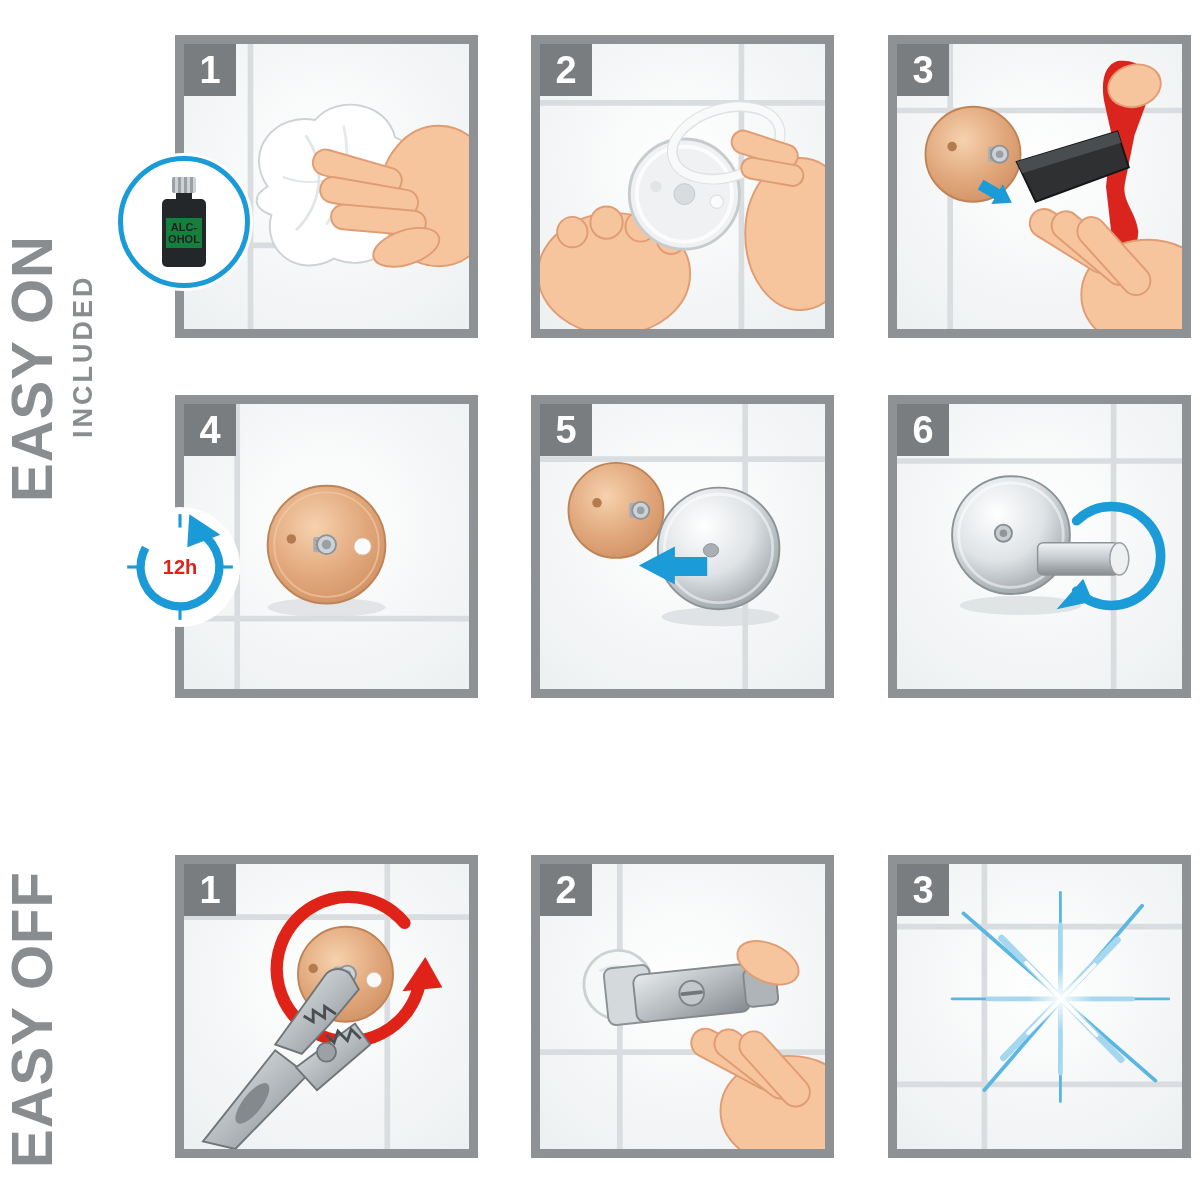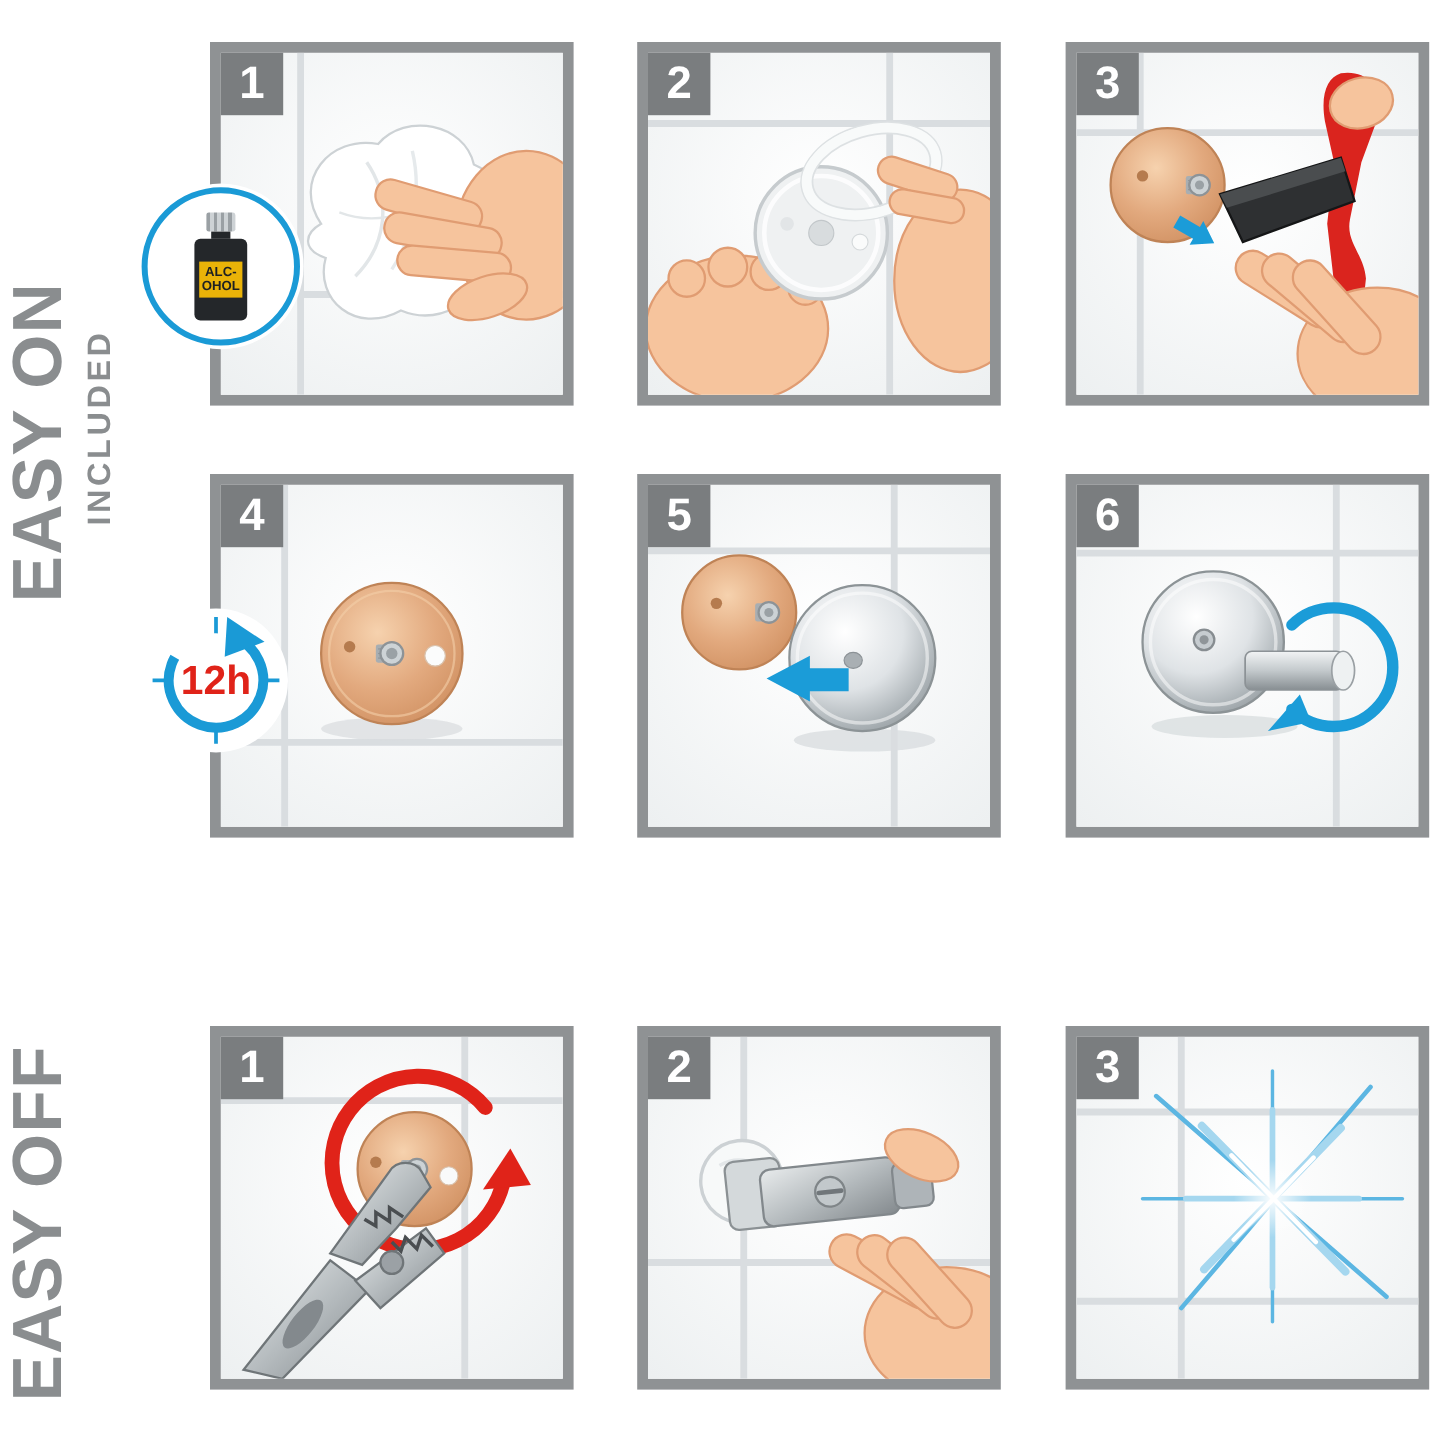--- a/index.html
+++ b/index.html
@@ -18,25 +18,25 @@
        line-height:1;}
   .badge-circle{position:absolute;border-radius:50%;background:#fff;box-sizing:border-box;
        display:flex;align-items:center;justify-content:center;z-index:6;box-shadow:0 0 0 3px #fff;}
   #alcoholBadge{left:118px;top:156px;width:132px;height:132px;border:5px solid #1a9ad6;}
   .bottle{display:flex;flex-direction:column;align-items:center;}
   .bottle-cap{width:24px;height:16px;border-radius:2px;
        background:repeating-linear-gradient(90deg,#9aa0a4 0 3px,#cdd2d5 3px 6px);}
   .bottle-neck{width:16px;height:6px;background:#24272a;}
   .bottle-body{width:44px;height:68px;background:#24272a;border-radius:5px;
        display:flex;align-items:center;justify-content:center;}
-  .bottle-label{background:#eab308;width:36px;padding:3px 0;font-size:11px;font-weight:bold;
+  .bottle-label{background:#15803d;width:36px;padding:3px 0;font-size:11px;font-weight:bold;
        text-align:center;white-space:pre-line;line-height:1.1;color:#1d2023;}
   #clockBadge{left:123px;top:510px;width:114px;height:114px;border:0;}
   #clockBadge svg{position:absolute;inset:0;width:100%;height:100%;}
-  .clock-label{position:relative;color:#e02319;font-size:34px;font-weight:bold;z-index:2;}
+  .clock-label{position:relative;color:#e02319;font-size:20px;font-weight:bold;z-index:2;}
 </style>
 </head>
 <body>
 
 <div id="poster">
 
   <svg width="0" height="0" style="position:absolute" aria-hidden="true">
     <defs>
       <radialGradient id="gTile" cx="50%" cy="42%" r="75%">
         <stop offset="0" stop-color="#ffffff"></stop>

